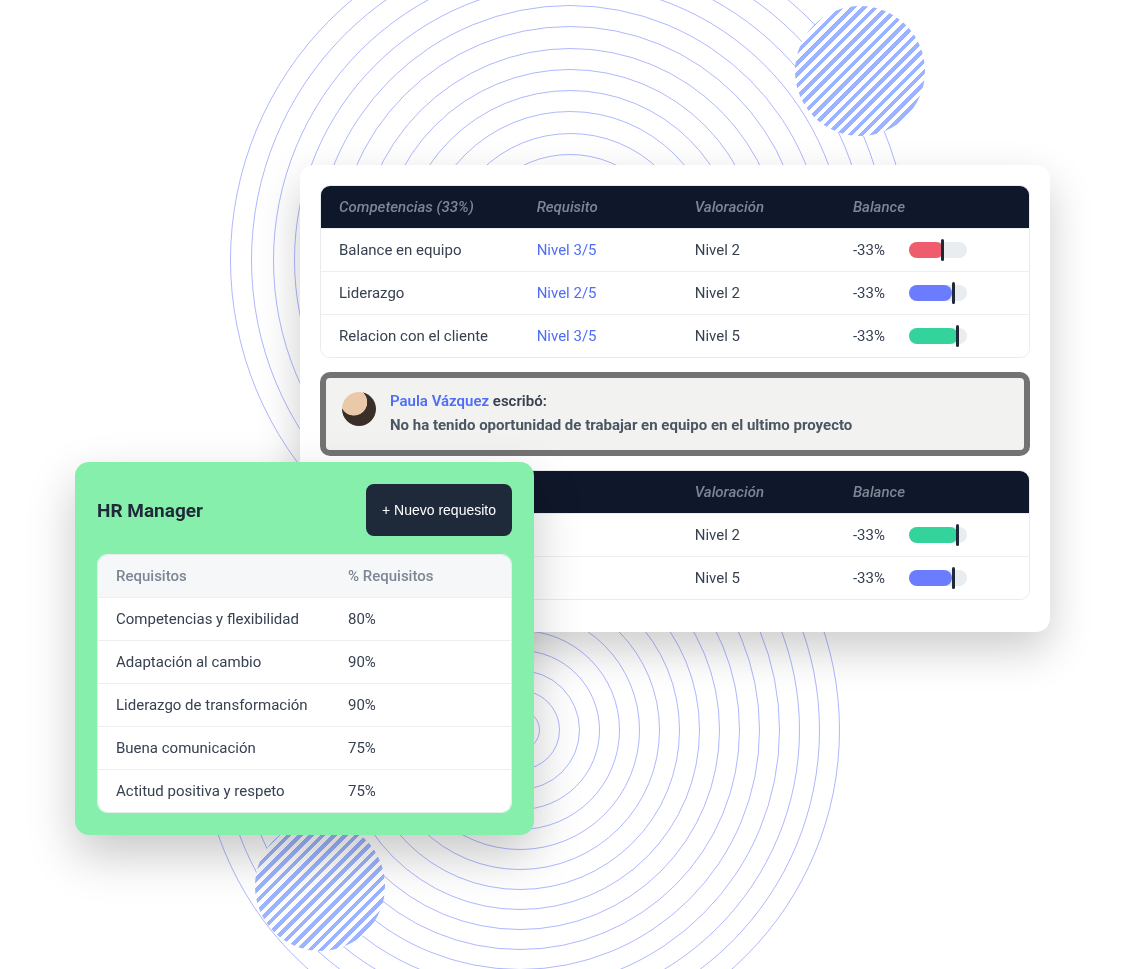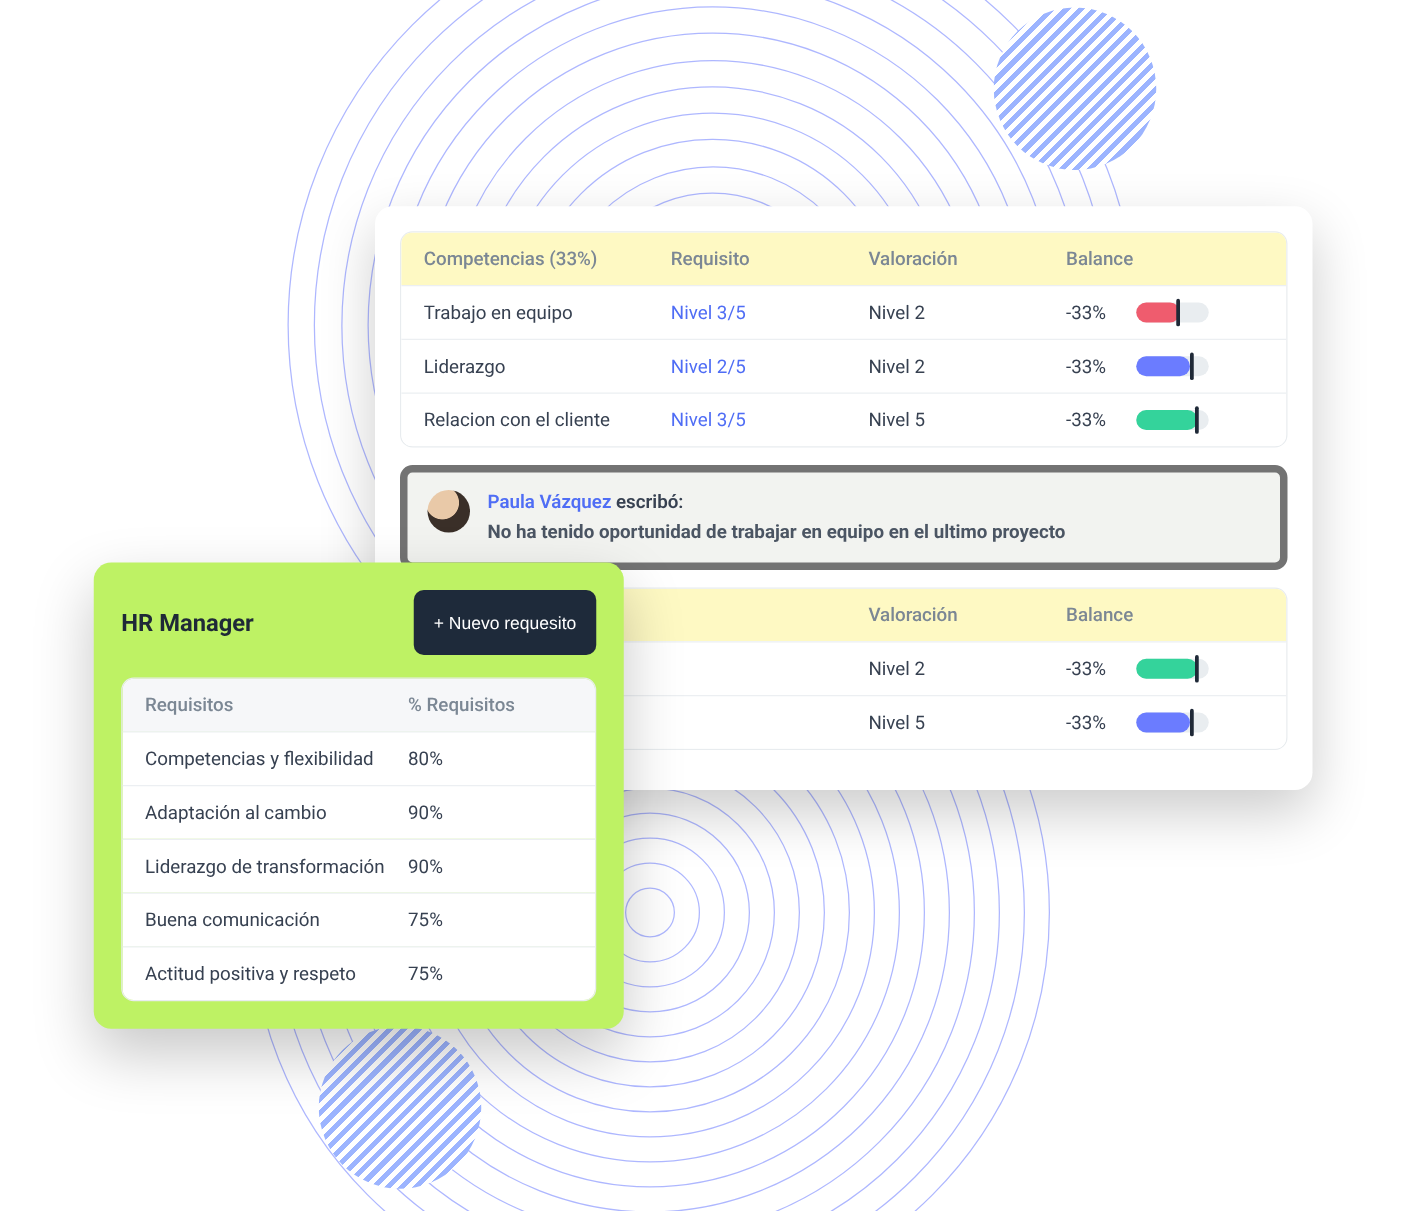--- a/index.html
+++ b/index.html
@@ -73,24 +73,25 @@
     display: grid;
     grid-template-columns: 1.25fr 1fr 1fr 1fr;
     align-items: center;
     padding: 12px 18px;
     font-size: 15px;
     color: #374151;
     border-top: 1px solid #eceff2;
     background: #fff;
   }
   .comp-row.header {
-    background: #fef9c3;
+    background: #0f172a;
     color: #7b8794;
     font-weight: 500;
     border-top: none;
+    font-style: italic;
   }
   .link-text { color: #4f6df5; }
   .balance-cell { display: flex; align-items: center; gap: 10px; }
   .balance-val { color: #374151; min-width: 46px; }
 
   .pill-wrap {
     position: relative;
     width: 58px;
     height: 16px;
     border-radius: 10px;
@@ -139,24 +140,24 @@
   .comment-text { margin-top: 6px; color: #4b5563; font-weight: bold; }
 
   
   .comp-table.partial { margin-top: 0; }
   .comp-table.partial .comp-row { grid-template-columns: 1.25fr 1fr 1fr 1fr; }
   .comp-table.partial .header-cell.hidden { visibility: hidden; }
 
   
   .card-hr {
     position: absolute;
-    top: 450px;
+    top: 462px;
     left: 75px;
-    width: 424px;
-    background: #bef264;
+    width: 459px;
+    background: #86efac;
     border-radius: 14px;
     box-shadow: 0 20px 48px rgba(0,0,0,0.22);
     z-index: 3;
     padding: 22px 22px 22px 22px;
   }
   .hr-head {
     display: flex;
     align-items: center;
     justify-content: space-between;
     margin-bottom: 18px;
@@ -237,21 +238,21 @@
 <div class="card-comp">
   <div class="comp-table">
     <div class="comp-row header">
       <div>Competencias (33%)</div>
       <div>Requisito</div>
       <div>Valoración</div>
       <div>Balance</div>
     </div>
     <div id="comp-rows">
         <div class="comp-row">
-    <div>Trabajo en equipo</div>
+    <div>Balance en equipo</div>
     <div class="link-text">Nivel 3/5</div>
     <div>Nivel 2</div>
     <div class="balance-cell">
       <span class="balance-val">-33%</span>
       <span class="pill-wrap">
         <span class="pill-fill red"></span>
         <span class="pill-marker m55"></span>
       </span>
     </div>
         </div>

